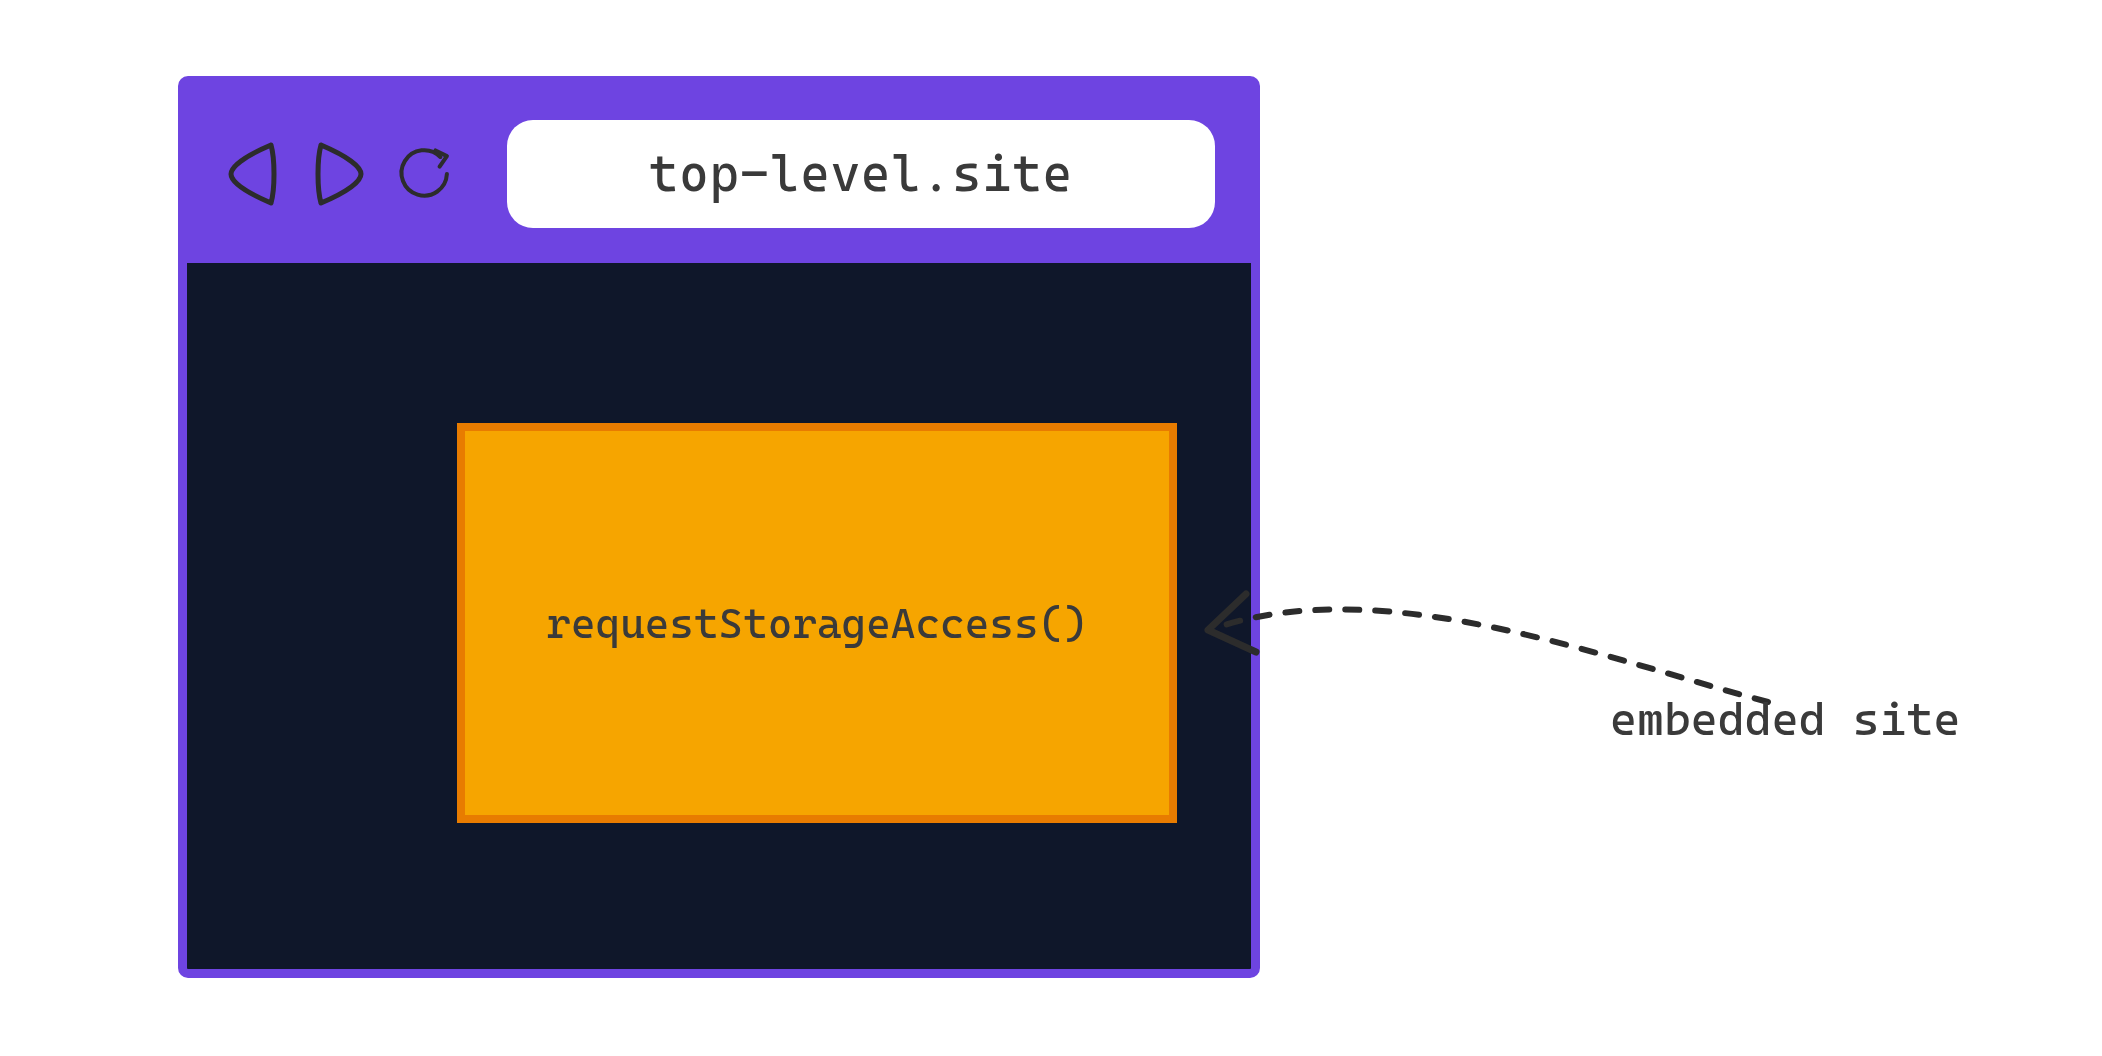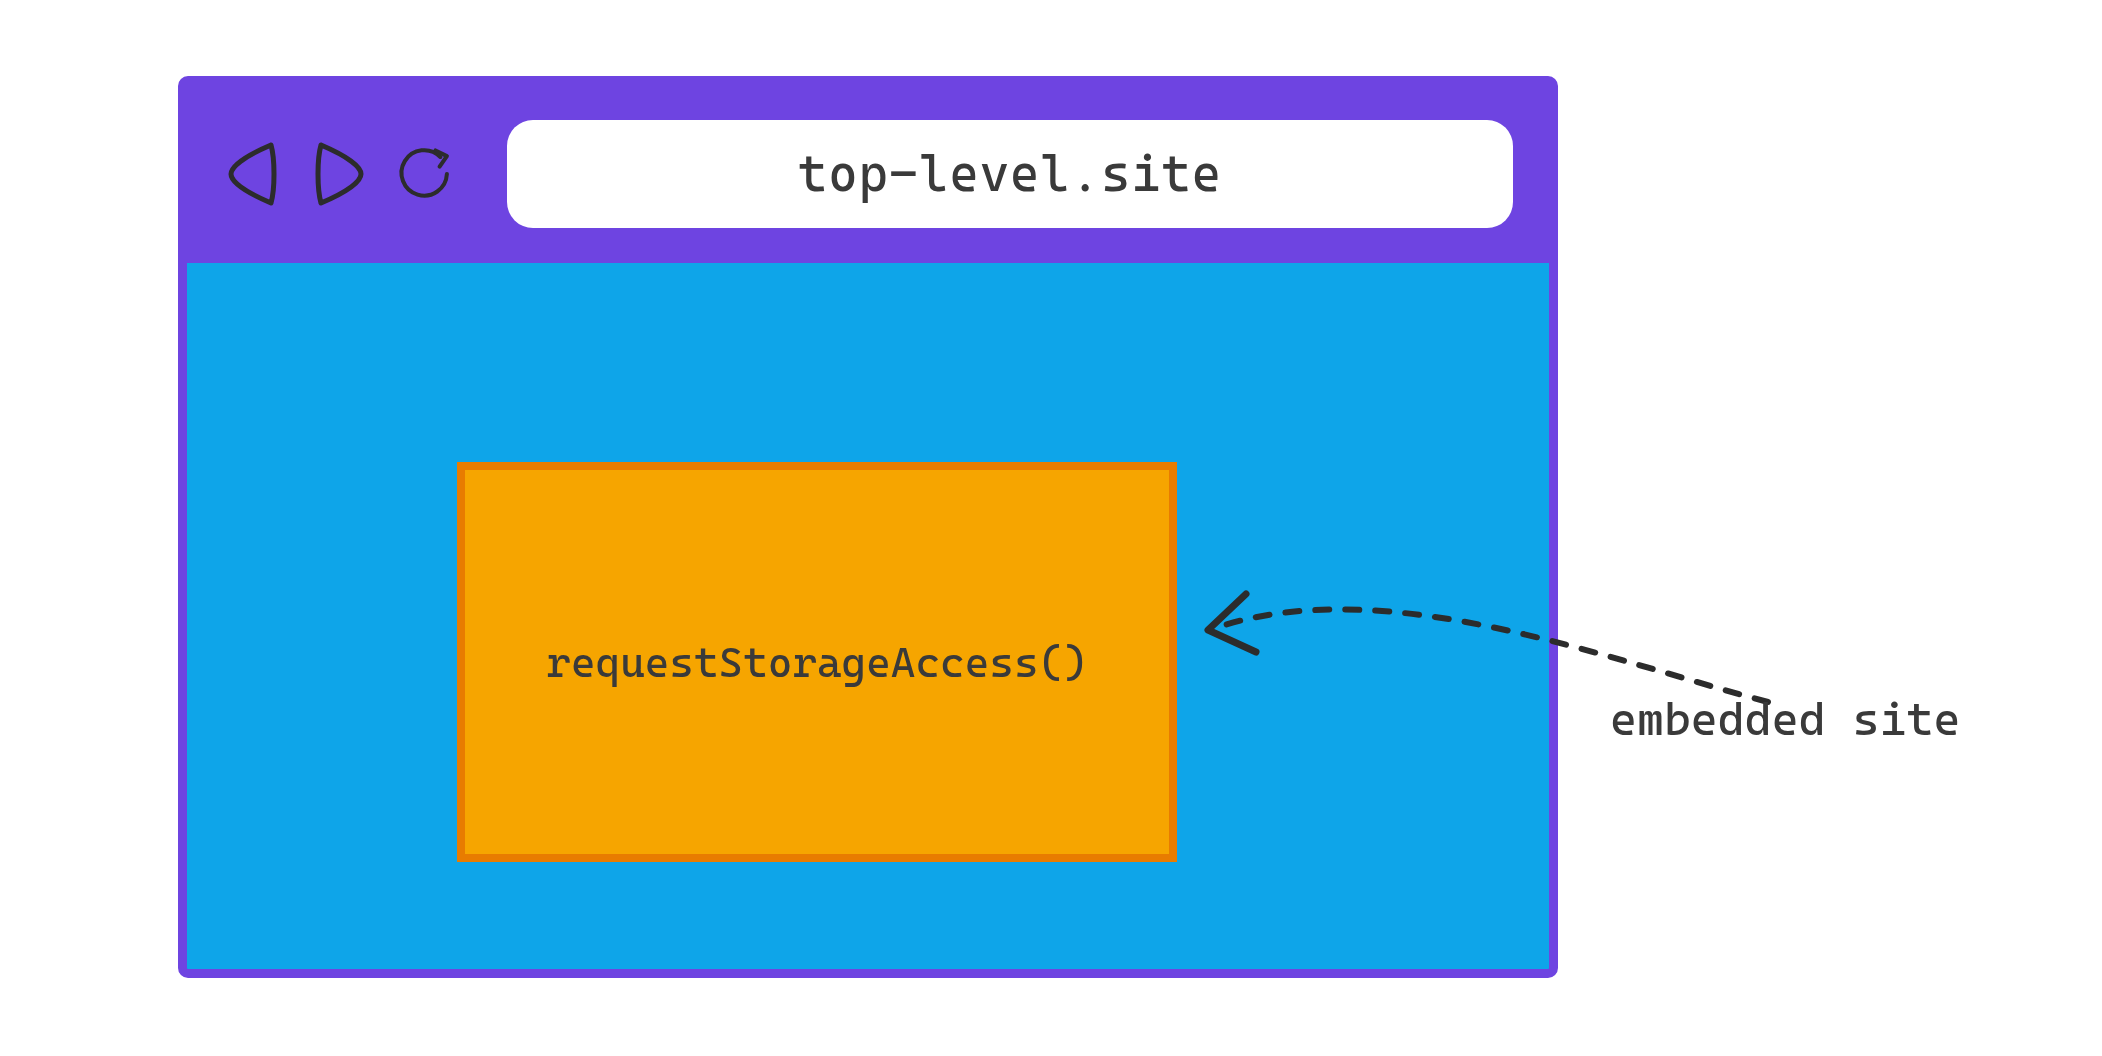--- a/index.html
+++ b/index.html
@@ -14,26 +14,26 @@
   .canvas {
     position: relative;
     width: 2102px;
     height: 1056px;
   }
   
   .browser {
     position: absolute;
     left: 178px;
     top: 76px;
-    width: 1380px;
+    width: 1082px;
     height: 902px;
     border: 9px solid #6E44E1;
     border-radius: 10px;
     box-sizing: border-box;
-    background: #0ea5e9;
+    background: #0f172a;
   }
   .toolbar {
     background: #6E44E1;
     height: 178px;
     display: flex;
     align-items: center;
     gap: 26px;
     padding: 0 36px;
   }
   .nav-icons {
@@ -54,21 +54,20 @@
     display: flex;
     align-items: center;
     justify-content: center;
     font-size: 50px;
     letter-spacing: 1px;
     margin-left: 26px;
   }
   .viewport {
     height: calc(100% - 178px);
     position: relative;
-    margin-top: 39px;
   }
   .embedded-frame {
     position: absolute;
     left: 270px;
     top: 160px;
     width: 720px;
     height: 400px;
     background: #F6A500;
     border: 8px solid #E87C00;
     box-sizing: border-box;

